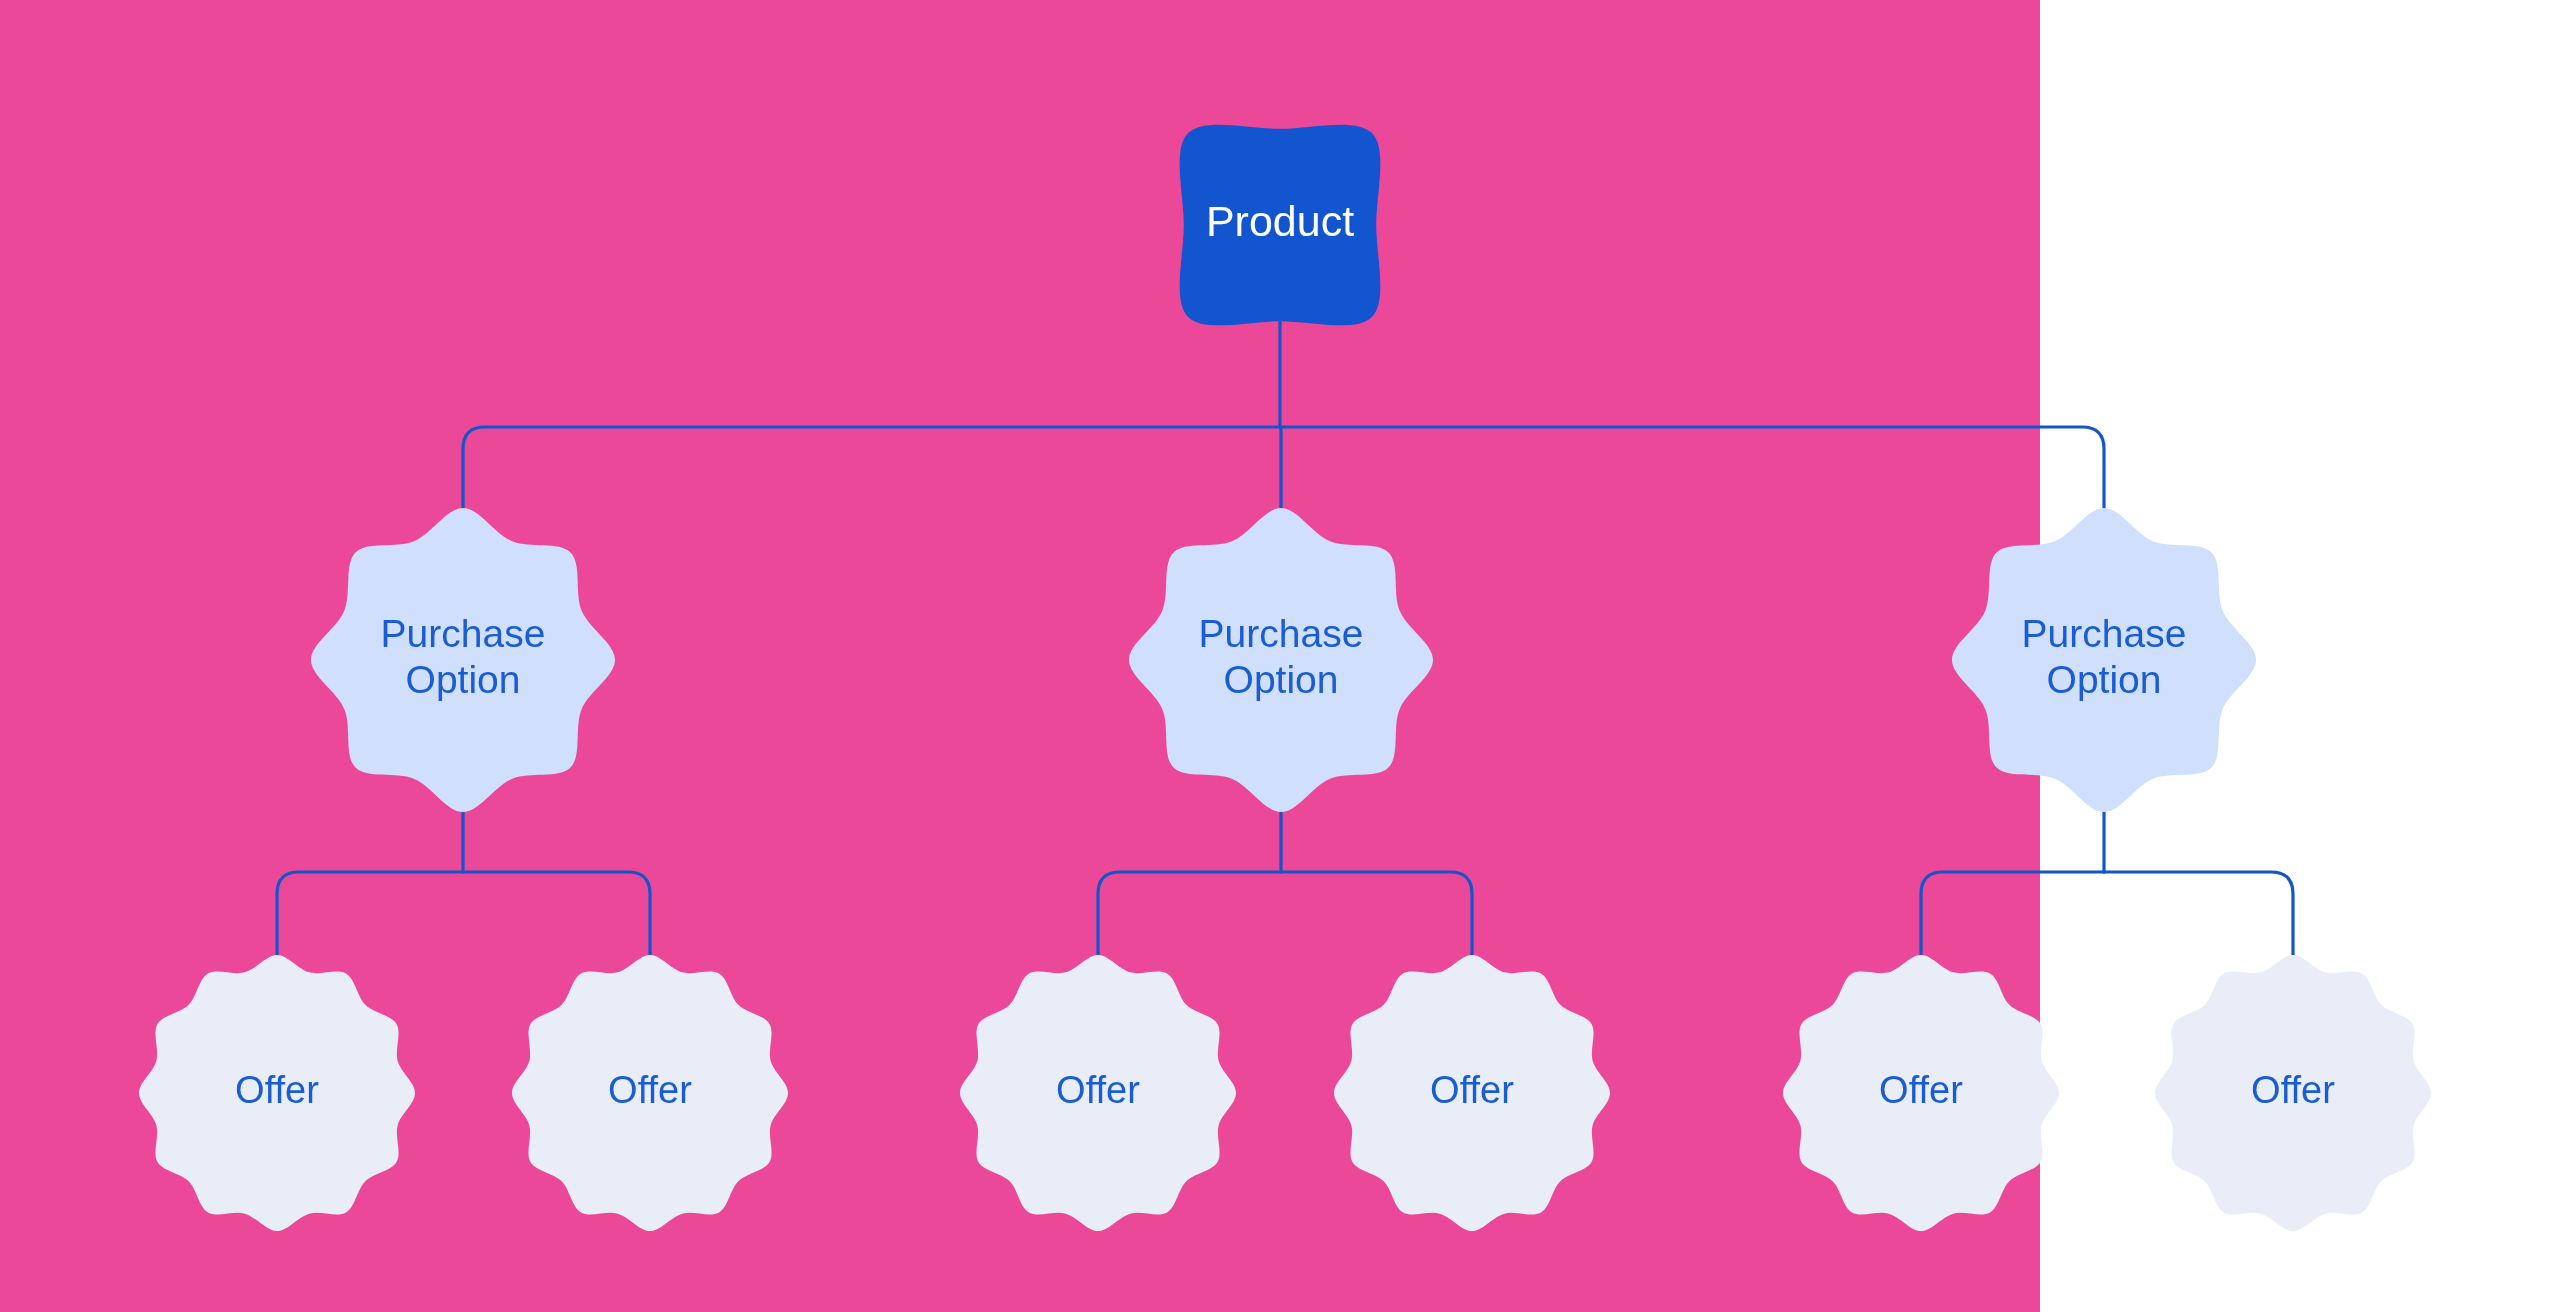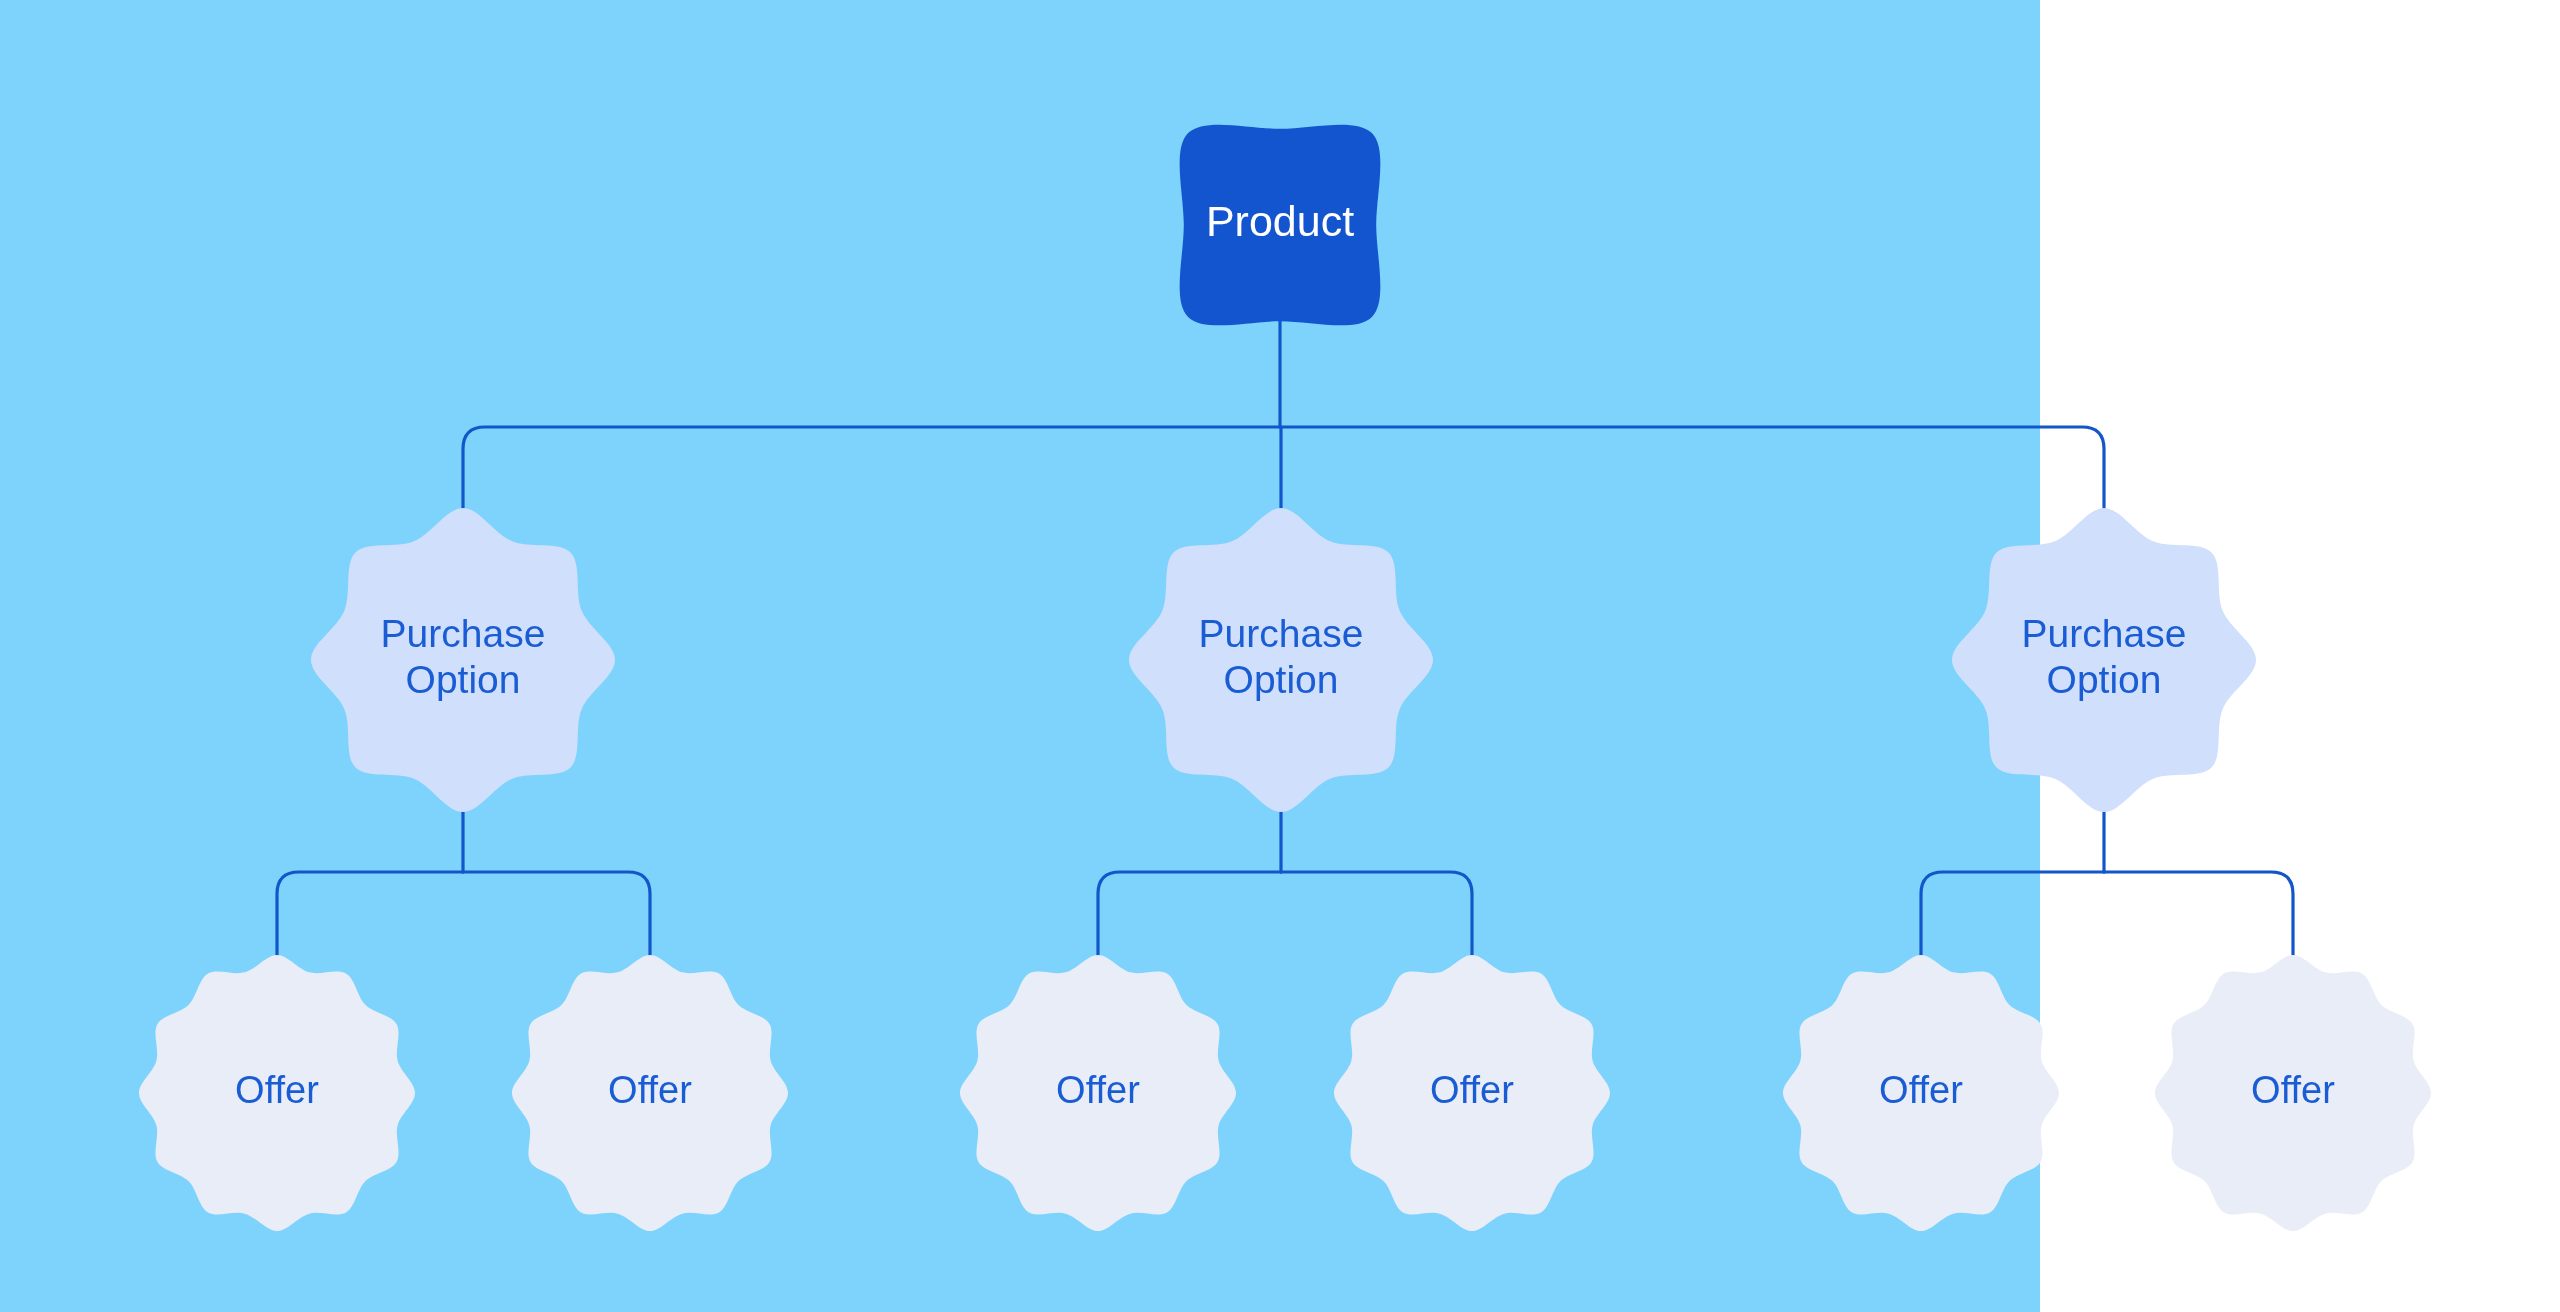--- a/index.html
+++ b/index.html
@@ -10,21 +10,21 @@
   body {
     width: 2560px;
     height: 1312px;
     overflow: hidden;
     font-family: "Liberation Sans", sans-serif;
   }
   #diagram-root {
     position: relative;
     width: 2040px;
     height: 1312px;
-    background: #7dd3fc;
+    background: #ec4899;
   }
   #diagram-svg {
     position: absolute;
     top: 0;
     left: 0;
     width: 2560px;
     height: 1312px;
     display: block;
   }
   .node-label {

